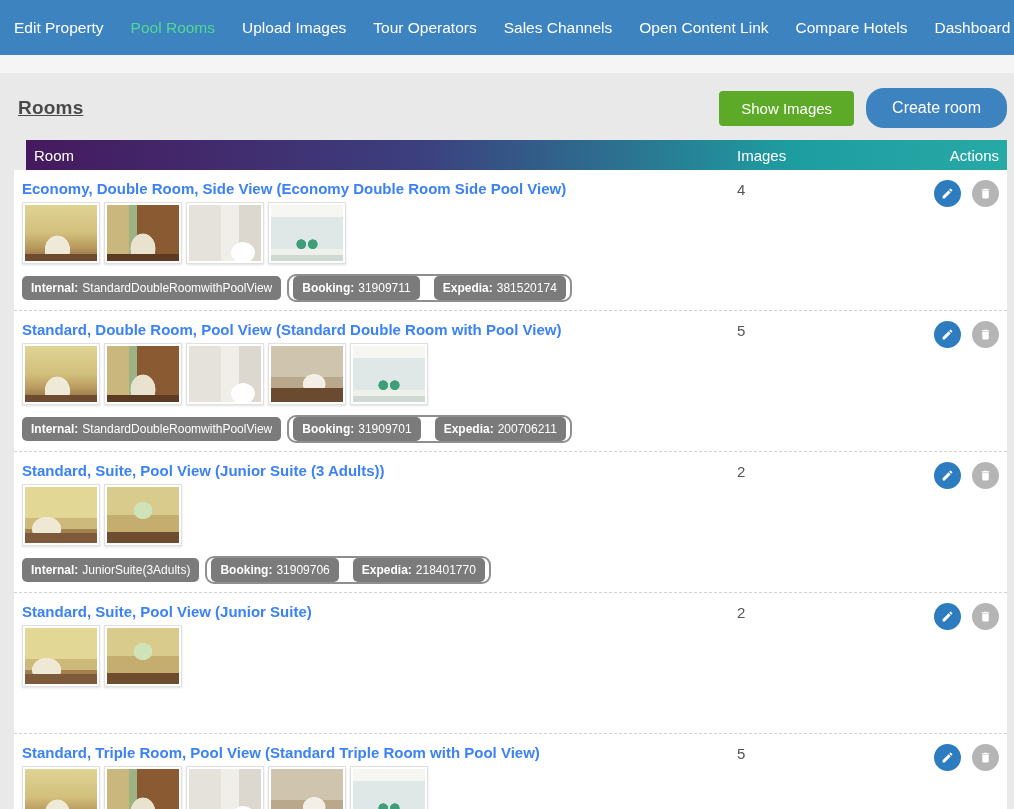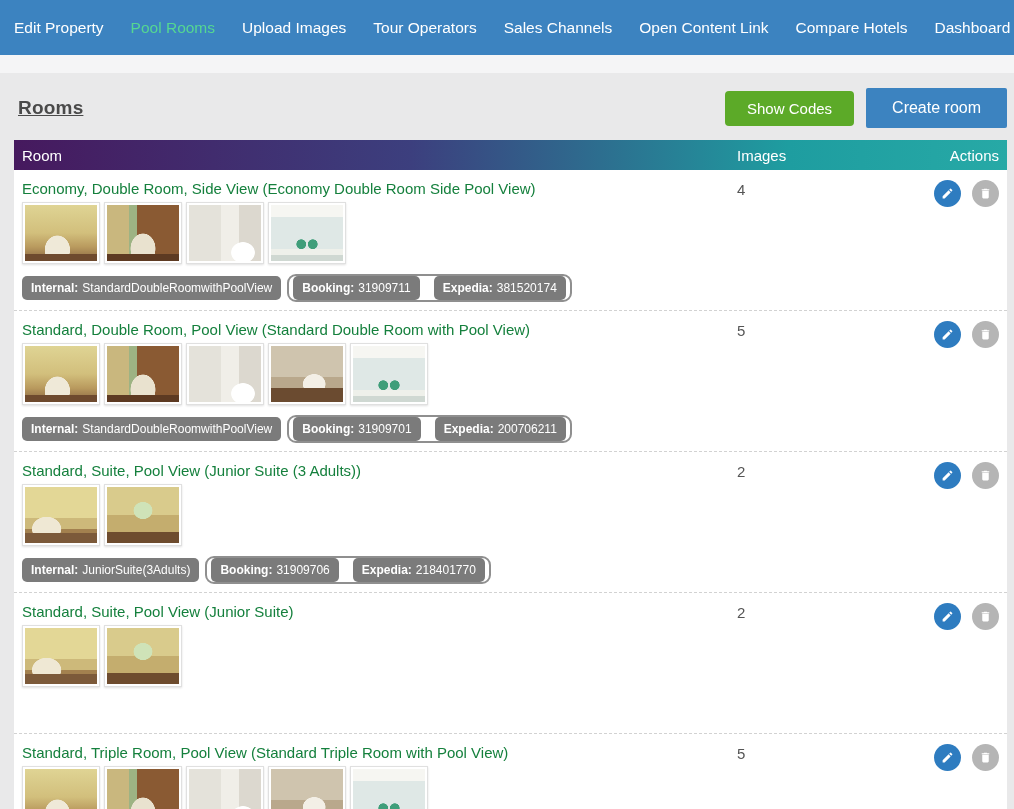--- a/index.html
+++ b/index.html
@@ -58,51 +58,53 @@
     border: none;
     color: #fff;
     font-family: "Liberation Sans", sans-serif;
     font-size: 15px;
     padding: 9px 22px;
     border-radius: 4px;
     cursor: pointer;
     margin-left: 12px;
   }
   .btn.green { background: #5caa28; }
-  .btn.blue  { background: #3c83c0; font-size: 16px; padding: 11px 26px; border-radius: 2px; }
+  .btn.blue  { background: #3c83c0; font-size: 16px; padding: 11px 26px; border-radius: 18px; }
 
   
   .table { width: 993px; }
   .table-header {
     display: flex;
     align-items: center;
     height: 30px;
     padding: 0 8px;
     background: linear-gradient(90deg, #46195e 0%, #3c3f7e 40%, #1e9da0 78%, #27a9a6 100%);
     color: #ffffff;
     font-size: 15px;
+    margin-left: 12px;
   }
   .col-room   { flex: 1; min-width: 0; }
   .col-images { width: 170px; flex-shrink: 0; }
   .col-actions{ width: 92px; flex-shrink: 0; text-align: right; }
 
   .table-body { background: #fff; }
   .row {
     display: flex;
     padding: 10px 8px 8px 8px;
     border-bottom: 1px dashed #d2d2d2;
     background: #fff;
   }
   .row:last-child { border-bottom: none; }
   .room-name {
     font-size: 15px;
-    color: #15803d;
+    color: #3b82f6;
     margin-bottom: 5px;
     white-space: nowrap;
     overflow: hidden;
+    font-weight: bold;
   }
   .count { font-size: 15px; color: #555; padding-top: 1px; }
 
   .thumbs { display: flex; gap: 4px; margin-bottom: 10px; }
   .thumb {
     width: 78px; height: 62px;
     background: #fff;
     border: 1px solid #e0e0e0;
     padding: 2px;
     box-shadow: 0 1px 2px rgba(0,0,0,.12);
@@ -193,21 +195,21 @@
       <li class="nav-item"><span>Dashboard</span></li>
     </ul>
 </nav>
 
 <div class="subnav-strip"></div>
 
 <main>
   <div class="page-header">
     <h1 class="page-title">Rooms</h1>
     <div class="header-buttons">
-      <button class="btn green">Show Codes</button>
+      <button class="btn green">Show Images</button>
       <button class="btn blue">Create room</button>
     </div>
   </div>
 
   <div class="table">
     <div class="table-header">
       <div class="col-room">Room</div>
       <div class="col-images">Images</div>
       <div class="col-actions">Actions</div>
     </div>

